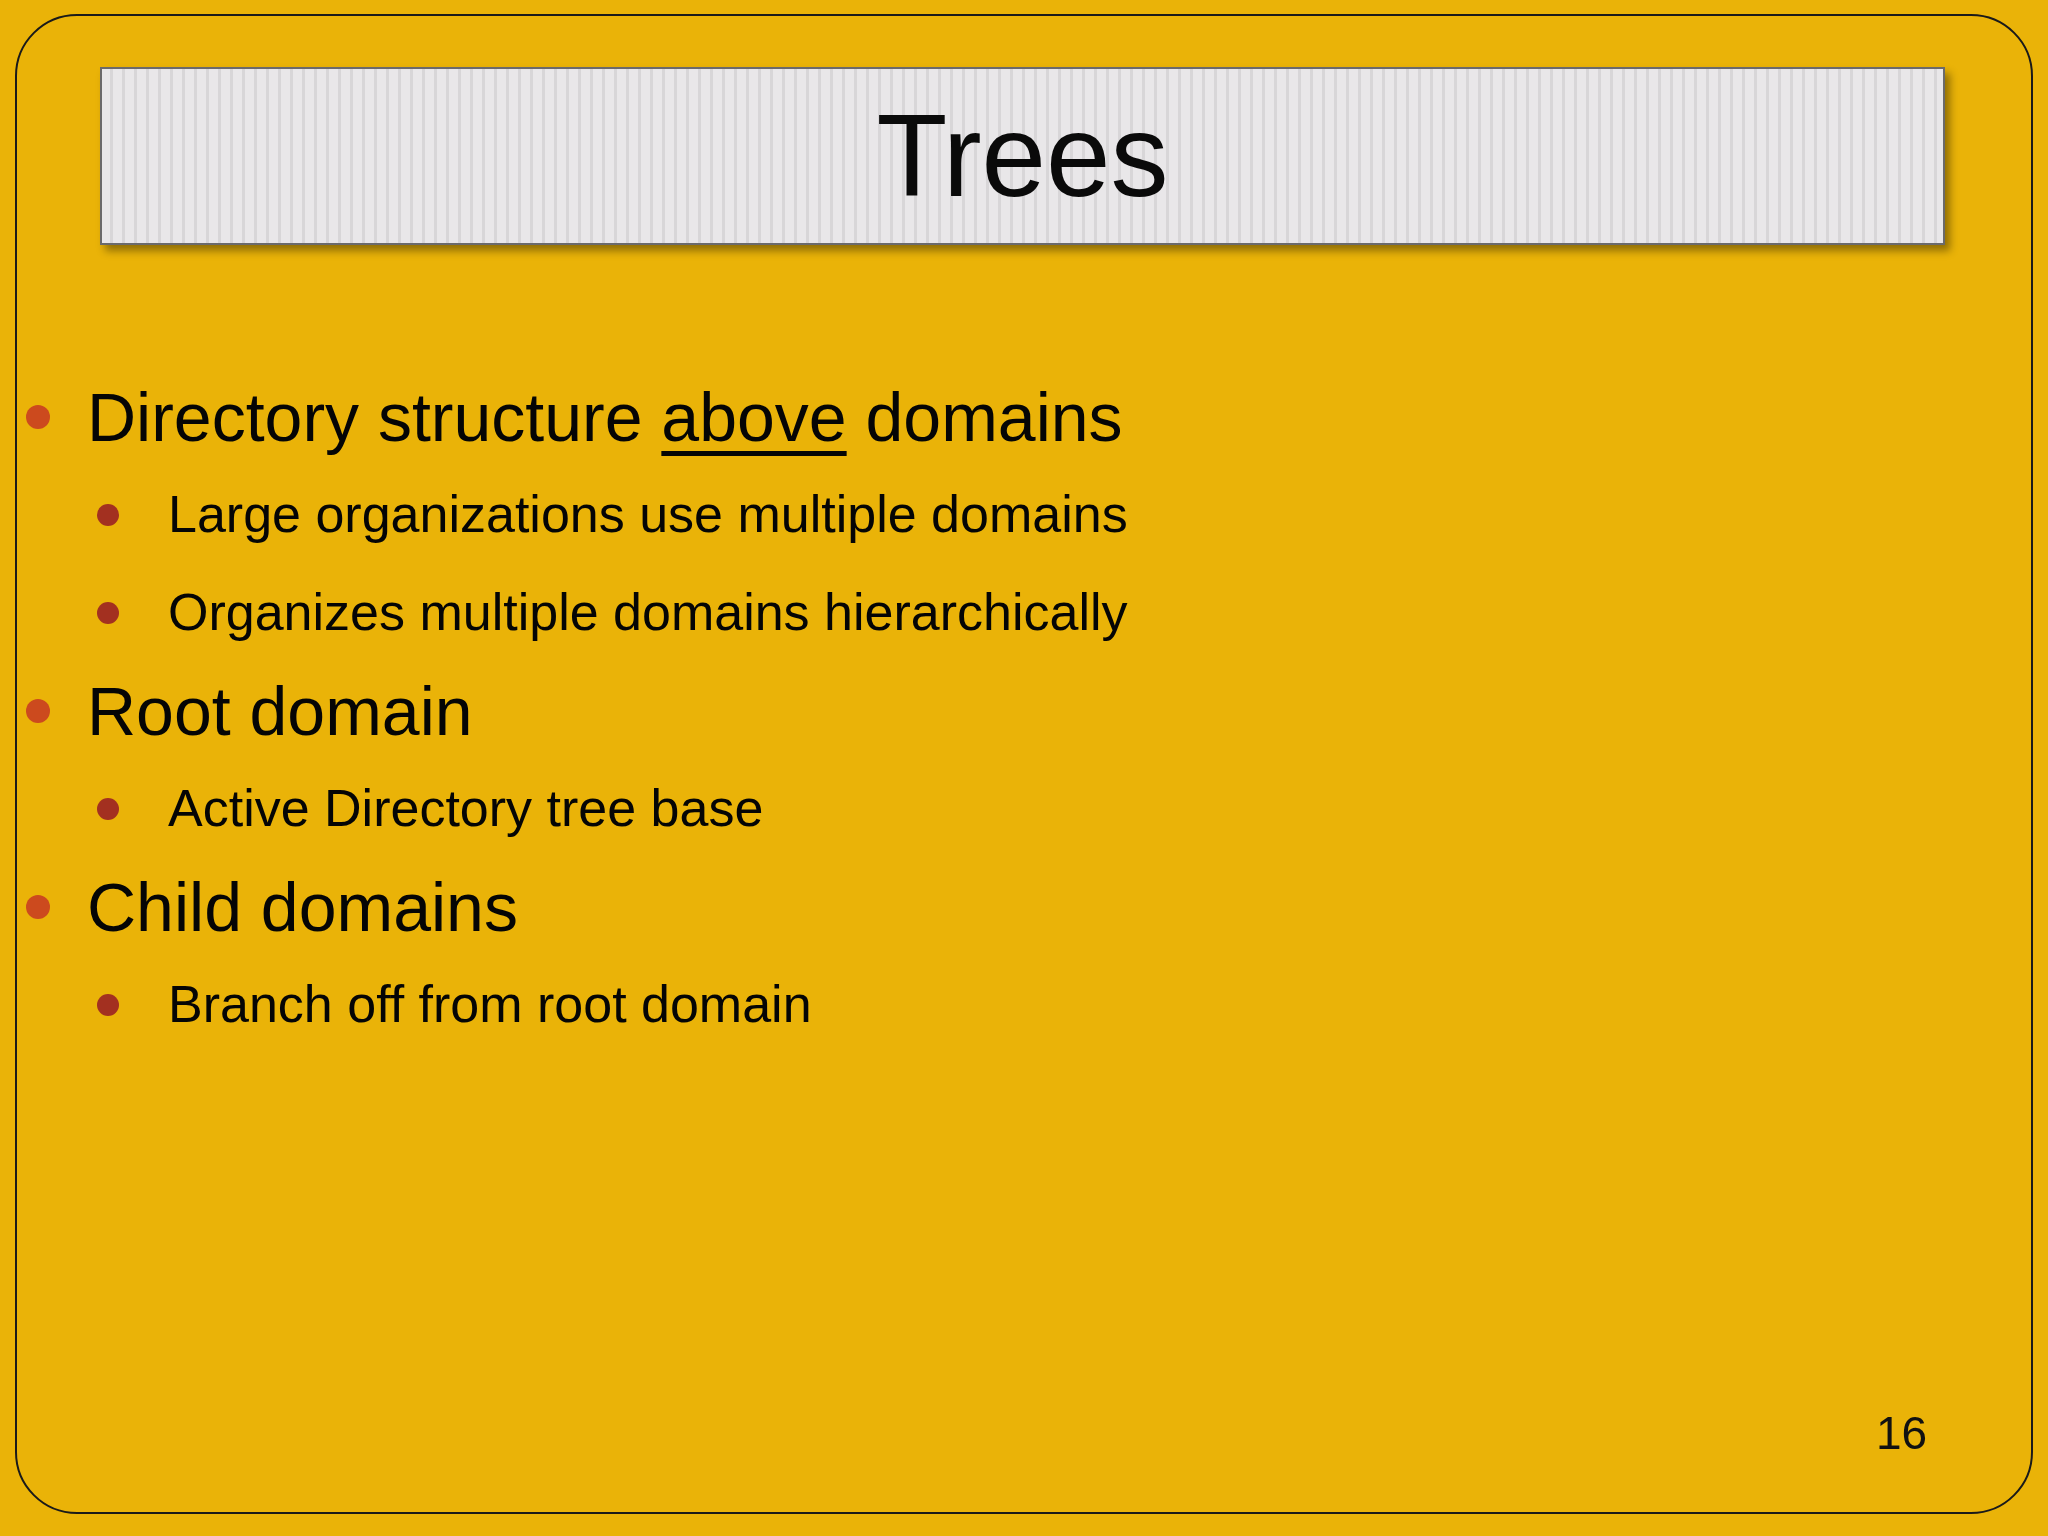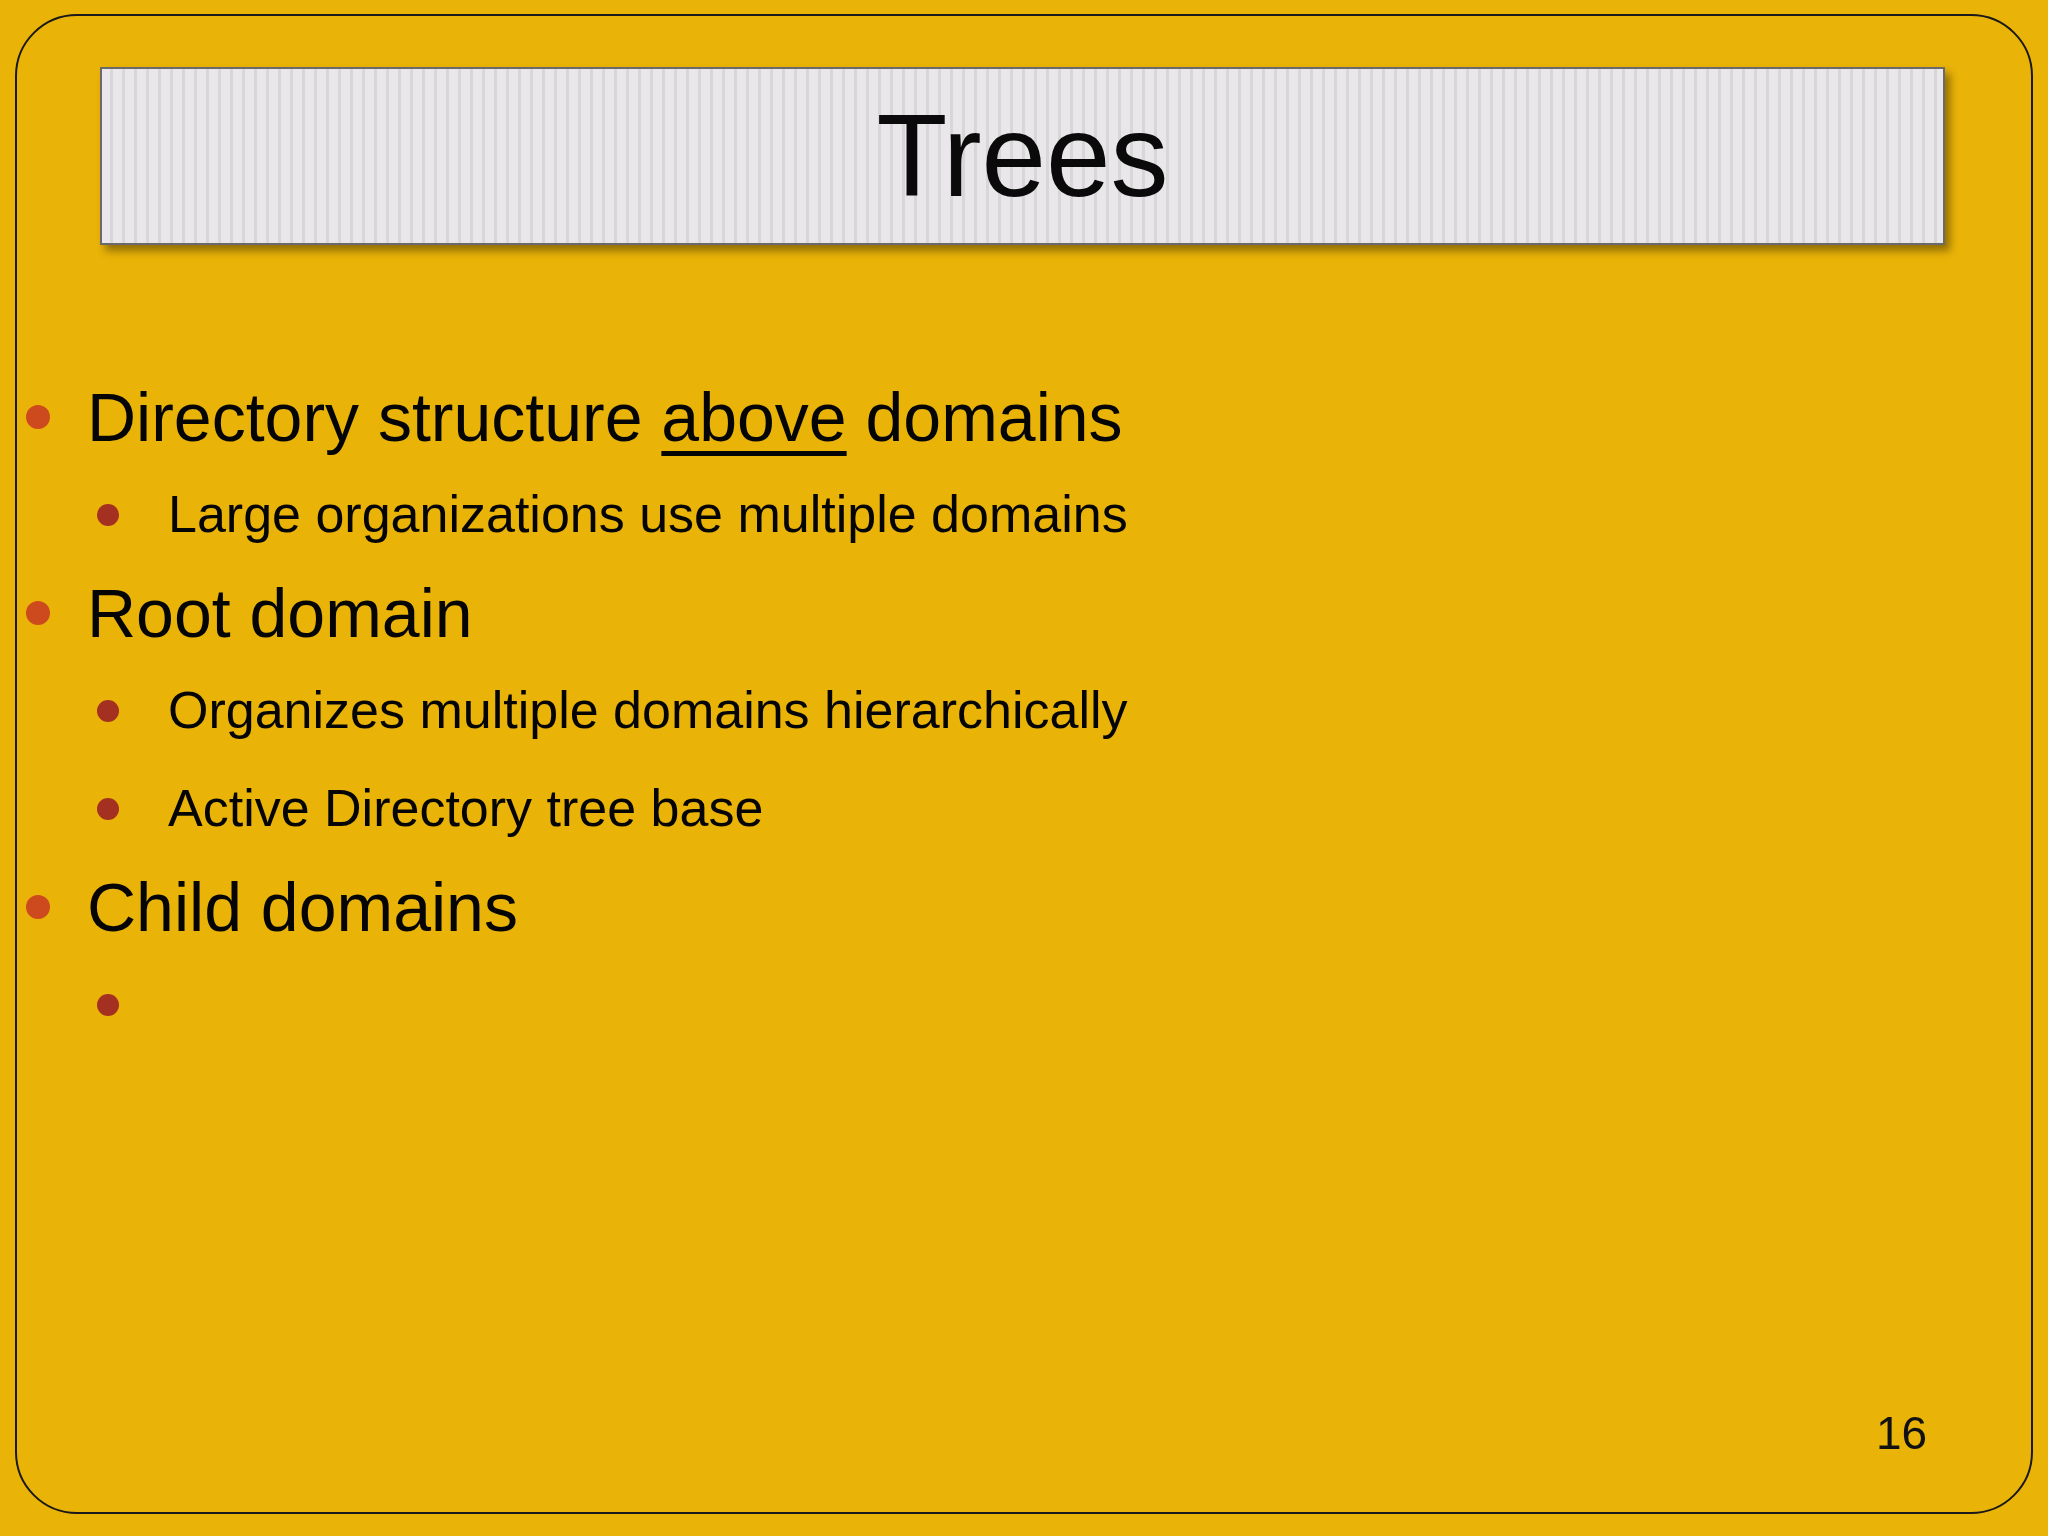--- a/index.html
+++ b/index.html
@@ -111,35 +111,36 @@
 
   <ul class="bullets" id="bullet-list">
       <li class="bullet-row level-1">
         <span class="bullet-dot"></span>
         <span class="bullet-text">Directory structure <u>above</u> domains</span>
       </li>
       <li class="bullet-row level-2">
         <span class="bullet-dot"></span>
         <span class="bullet-text">Large organizations use multiple domains</span>
       </li>
+      <li class="bullet-row level-2">
+        <span class="bullet-dot"></span>
+        <span class="bullet-text">Organizes multiple domains hierarchically</span>
+      </li>
       <li class="bullet-row level-1">
         <span class="bullet-dot"></span>
         <span class="bullet-text">Root domain</span>
-      </li>
-      <li class="bullet-row level-2">
-        <span class="bullet-dot"></span>
-        <span class="bullet-text">Organizes multiple domains hierarchically</span>
       </li>
       <li class="bullet-row level-2">
         <span class="bullet-dot"></span>
         <span class="bullet-text">Active Directory tree base</span>
       </li>
       <li class="bullet-row level-1">
         <span class="bullet-dot"></span>
         <span class="bullet-text">Child domains</span>
       </li>
       <li class="bullet-row level-2">
         <span class="bullet-dot"></span>
+        <span class="bullet-text">Branch off from root domain</span>
       </li>
     </ul>
 
   <div class="page-number">16</div>
 </div>
 
 </body></html>

